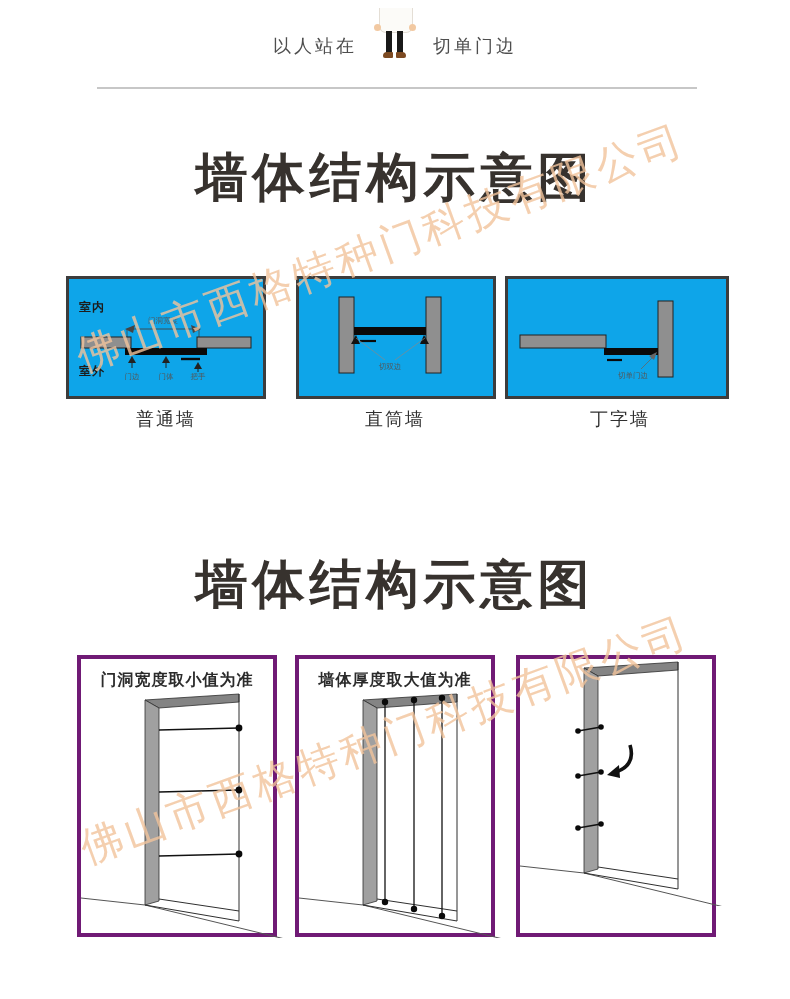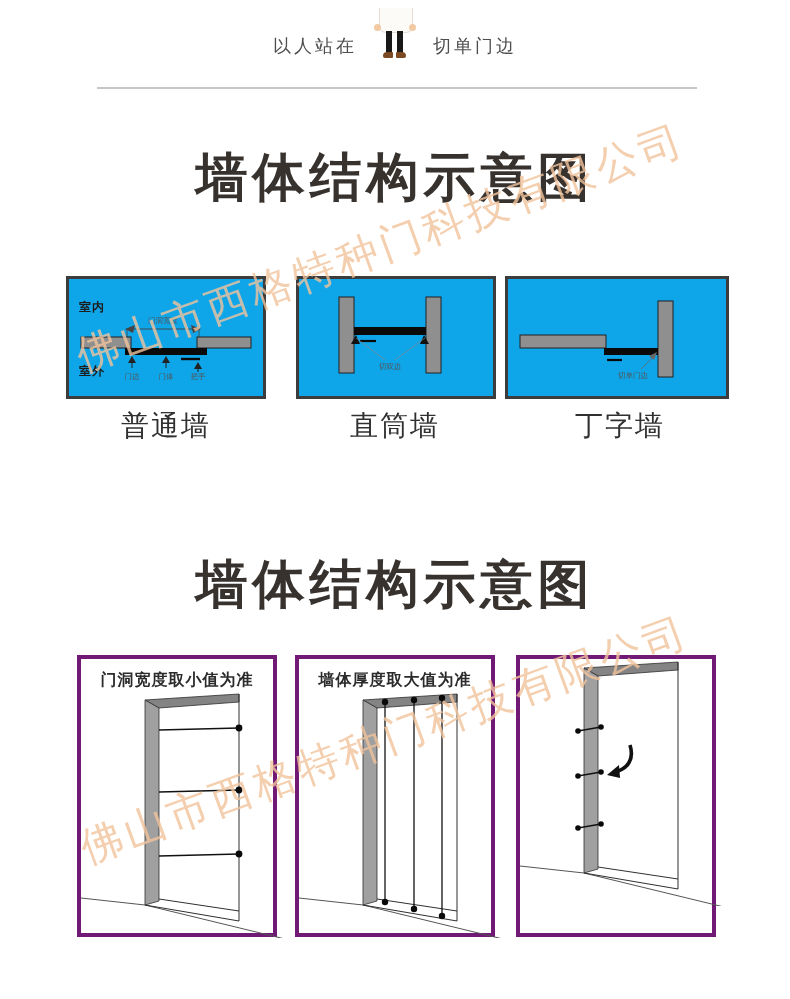--- a/index.html
+++ b/index.html
@@ -30,21 +30,21 @@
   .big-title{position:absolute;left:0;width:790px;text-align:center;
              font-size:52px;font-weight:bold;letter-spacing:5px;color:#37322e;}
   .t1{top:143px;} .t2{top:550px;}
 
   
   .wbox{position:absolute;top:276px;height:123px;border:3px solid #3c3c3c;
         box-sizing:border-box;background:#0ea5e9;}
   .wbox svg{display:block;}
   .wb1{left:66px;width:200px;} .wb2{left:296px;width:200px;} .wb3{left:505px;width:224px;}
   .wcap{position:absolute;top:407px;height:30px;text-align:center;
-        font-size:28px;color:#303030;letter-spacing:2px;}
+        font-size:18px;color:#303030;letter-spacing:2px;}
   .wc1{left:66px;width:200px;} .wc2{left:296px;width:198px;} .wc3{left:521px;width:198px;}
 
   
   .mbox{position:absolute;top:655px;width:200px;height:282px;border:4px solid #701a75;
         box-sizing:border-box;background:#fff;}
   .mb1{left:77px;} .mb2{left:295px;} .mb3{left:516px;}
   .mtitle{margin-top:11px;text-align:center;font-size:16px;font-weight:bold;
           color:#2b2b2b;letter-spacing:1px;}
   .mbox svg{display:block;margin:2px auto 0 auto;}
 

